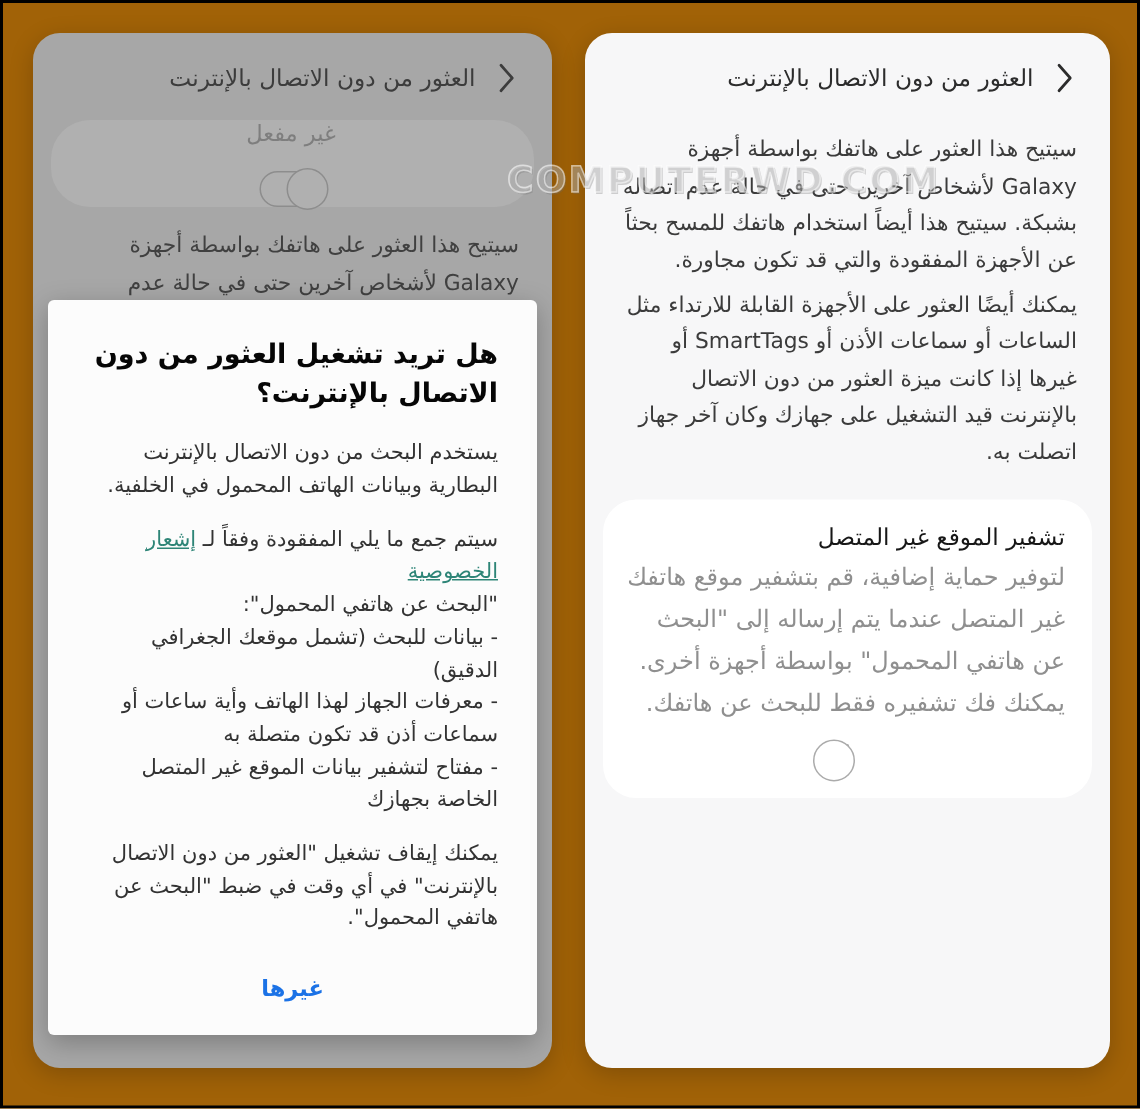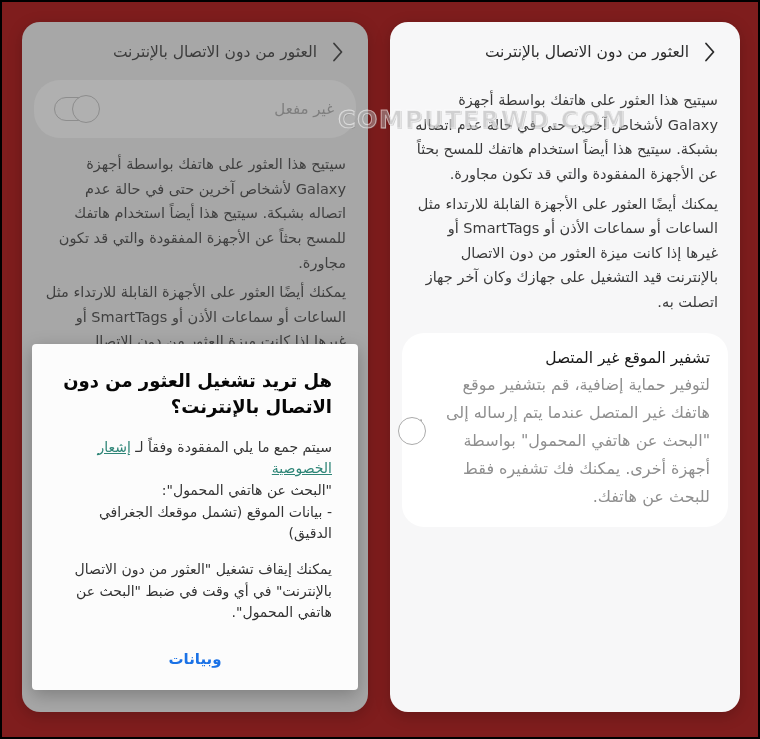--- a/index.html
+++ b/index.html
@@ -2,21 +2,21 @@
 <html lang="ar"><head>
 <meta charset="utf-8">
 <style>
   * { box-sizing: border-box; margin: 0; padding: 0; }
   html, body { width: 760px; height: 739px; overflow: hidden; }
   body { font-family: "DejaVu Sans", "Liberation Sans", sans-serif; background: #fff; }
 
   .canvas {
     position: relative;
     width: 760px; height: 739px;
-    background: #7f1d1d;
+    background: #a16207;
     border: 2px solid #000;
   }
 
   
   .phone {
     position: absolute;
     top: 20px;
     height: 690px;
     border-radius: 18px;
     overflow: hidden;
@@ -40,20 +40,21 @@
 
   
   .pill {
     margin: 6px 12px 0 12px;
     height: 58px;
     border-radius: 26px;
     display: flex;
     align-items: center;
     justify-content: space-between;
     padding: 0 22px 0 20px;
+    flex-direction: column;
   }
   .phone-right .pill { background: #b4d1f8; }
   .phone-left  .pill { background: #b0b0b0; }
   .pill .pill-label { font-size: 15px; }
   .phone-right .pill .pill-label { color: #2a6fdf; }
   .phone-left  .pill .pill-label { color: #7e7e7e; }
 
   
   .tgl-on { position: relative; width: 46px; height: 25px; border-radius: 13px; background: #2173e8; }
   .tgl-on .knob { position: absolute; left: 2px; top: 2px; width: 21px; height: 21px;
@@ -73,20 +74,21 @@
 
   
   .card {
     margin: 18px 12px 0 12px;
     background: #ffffff;
     border-radius: 22px;
     padding: 16px 18px 16px 14px;
     display: flex;
     align-items: center;
     gap: 14px;
+    flex-direction: column;
   }
   .card .card-text { flex: 1; text-align: right; }
   .card .card-title { font-size: 15.5px; color: #171717; margin-bottom: 4px; }
   .card .card-desc  { font-size: 16px; color: #8f8f8f; line-height: 1.75; }
   .card .tgl-wrap { flex: 0 0 auto; padding-left: 4px; }
 
   
   .sheet {
     position: absolute;
     left: 10px; right: 10px; bottom: 22px;
@@ -149,28 +151,31 @@
     </div>
 
     <div class="body-text">
       <p>سيتيح هذا العثور على هاتفك بواسطة أجهزة Galaxy لأشخاص آخرين حتى في حالة عدم اتصاله بشبكة. سيتيح هذا أيضاً استخدام هاتفك للمسح بحثاً عن الأجهزة المفقودة والتي قد تكون مجاورة.</p>
       <p>يمكنك أيضًا العثور على الأجهزة القابلة للارتداء مثل الساعات أو سماعات الأذن أو SmartTags أو غيرها إذا كانت ميزة العثور من دون الاتصال بالإنترنت قيد التشغيل على جهازك وكان آخر جهاز اتصلت به.</p>
     </div>
 
     <div class="sheet">
       <div class="d-title">هل تريد تشغيل العثور من دون الاتصال بالإنترنت؟</div>
       <div class="d-body">
+        <div class="d-p">يستخدم البحث من دون الاتصال بالإنترنت البطارية وبيانات الهاتف المحمول في الخلفية.</div>
         <div class="d-p">
           <span>سيتم جمع ما يلي المفقودة وفقاً لـ </span><span class="privacy-link">إشعار الخصوصية</span>
           <div>"البحث عن هاتفي المحمول":</div>
-          <div>- بيانات الموقع (تشمل موقعك الجغرافي الدقيق)</div>
+          <div>- بيانات للبحث (تشمل موقعك الجغرافي الدقيق)</div>
+          <div>- معرفات الجهاز لهذا الهاتف وأية ساعات أو سماعات أذن قد تكون متصلة به</div>
+          <div>- مفتاح لتشفير بيانات الموقع غير المتصل الخاصة بجهازك</div>
         </div>
         <div class="d-p">يمكنك إيقاف تشغيل "العثور من دون الاتصال بالإنترنت" في أي وقت في ضبط "البحث عن هاتفي المحمول".</div>
       </div>
-      <div class="d-btn">وبيانات</div>
+      <div class="d-btn">غيرها</div>
     </div>
   </div>
 
   <div class="phone phone-right">
 
     <div class="header">
       <span class="chev">
         <svg width="13" height="22" viewBox="0 0 13 22">
             <path d="M3 2.5 L10.5 11 L3 19.5" stroke="#2c2c2c" stroke-width="1.8" fill="none" stroke-linecap="round" stroke-linejoin="round"></path>
           </svg>

